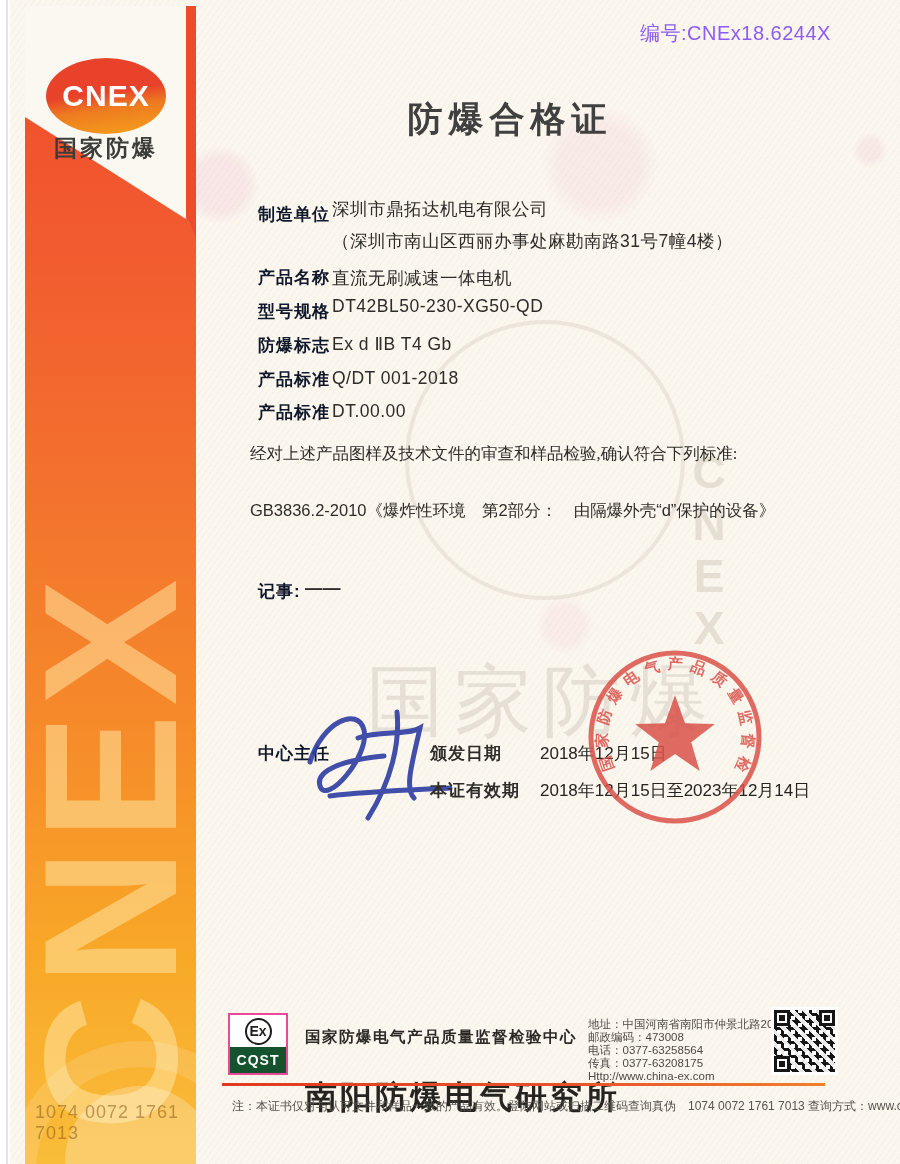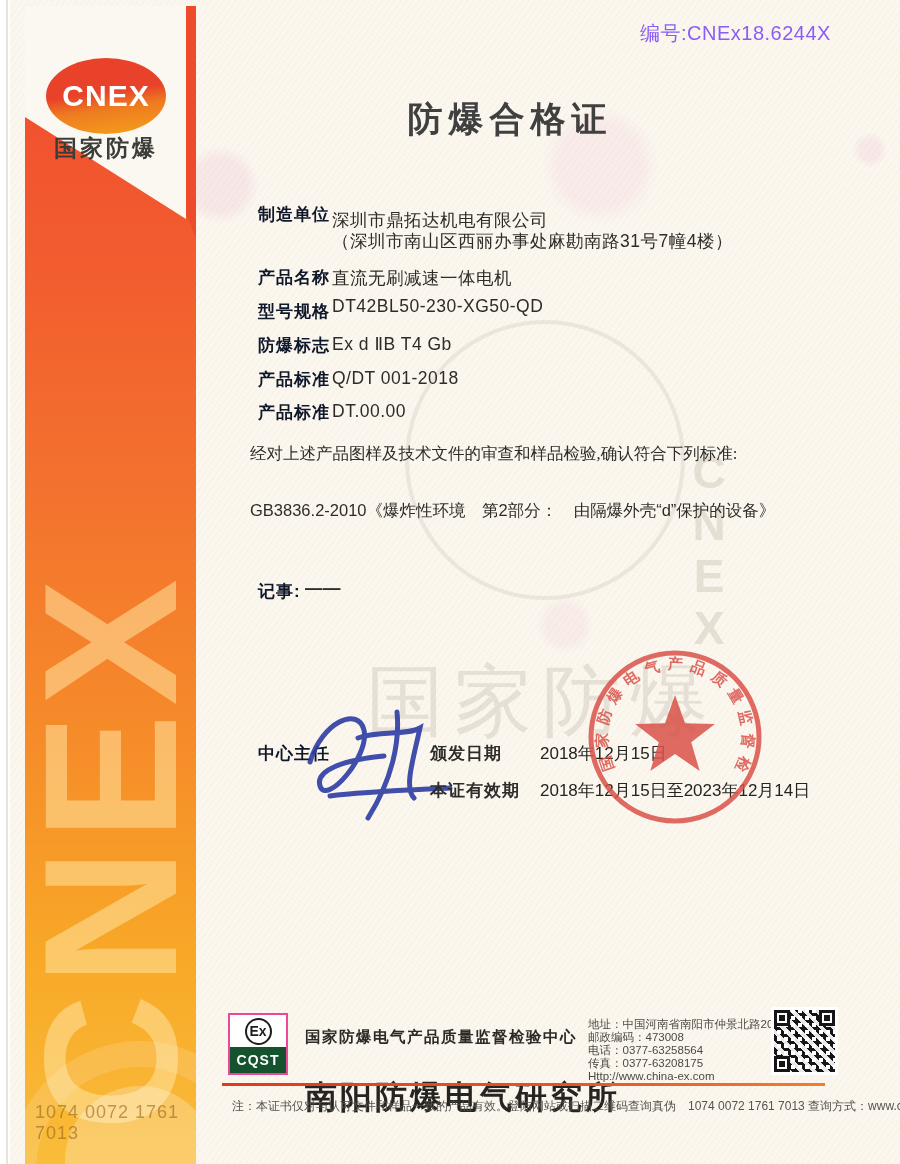--- a/index.html
+++ b/index.html
@@ -112,21 +112,21 @@
   </div>
 
   <div class="wm-ring"></div>
   <div class="wm-cnex">CNEX</div>
   <div class="wm-guojia">国家防爆</div>
 
   <div class="cert-no">编号:CNEx18.6244X</div>
   <div class="cert-title">防爆合格证</div>
 
   <div class="flabel" style="top:203px">制造单位</div>
-  <div class="fvalue" style="top:208px">深圳市鼎拓达机电有限公司</div>
+  <div class="fvalue" style="top:197px">深圳市鼎拓达机电有限公司</div>
   <div class="fvalue" style="top:229px">（深圳市南山区西丽办事处麻勘南路31号7幢4楼）</div>
 
   <div class="flabel" style="top:266px">产品名称</div>
   <div class="fvalue" style="top:266px">直流无刷减速一体电机</div>
 
   <div class="flabel" style="top:300px">型号规格</div>
   <div class="fvalue" style="top:296px">DT42BL50-230-XG50-QD</div>
 
   <div class="flabel" style="top:334px">防爆标志</div>
   <div class="fvalue" style="top:334px">Ex d ⅡB T4 Gb</div>

